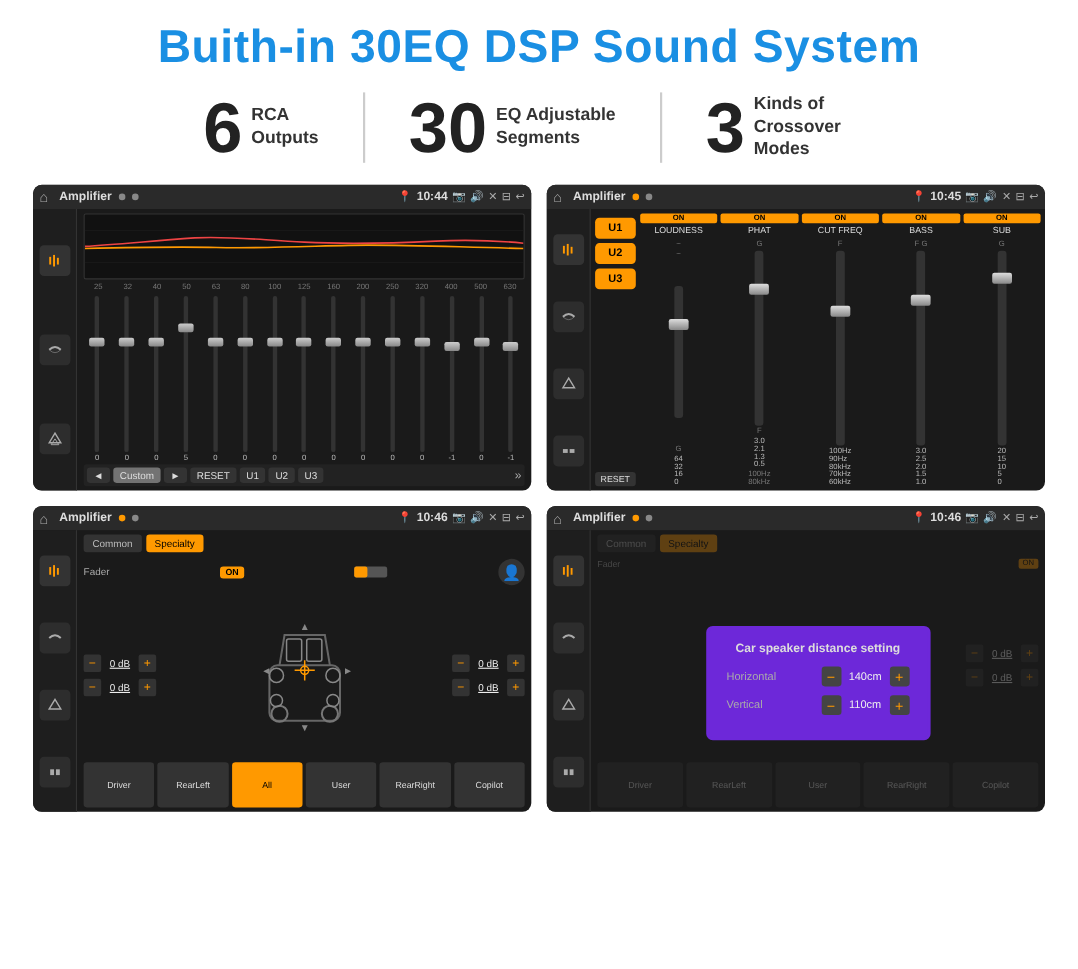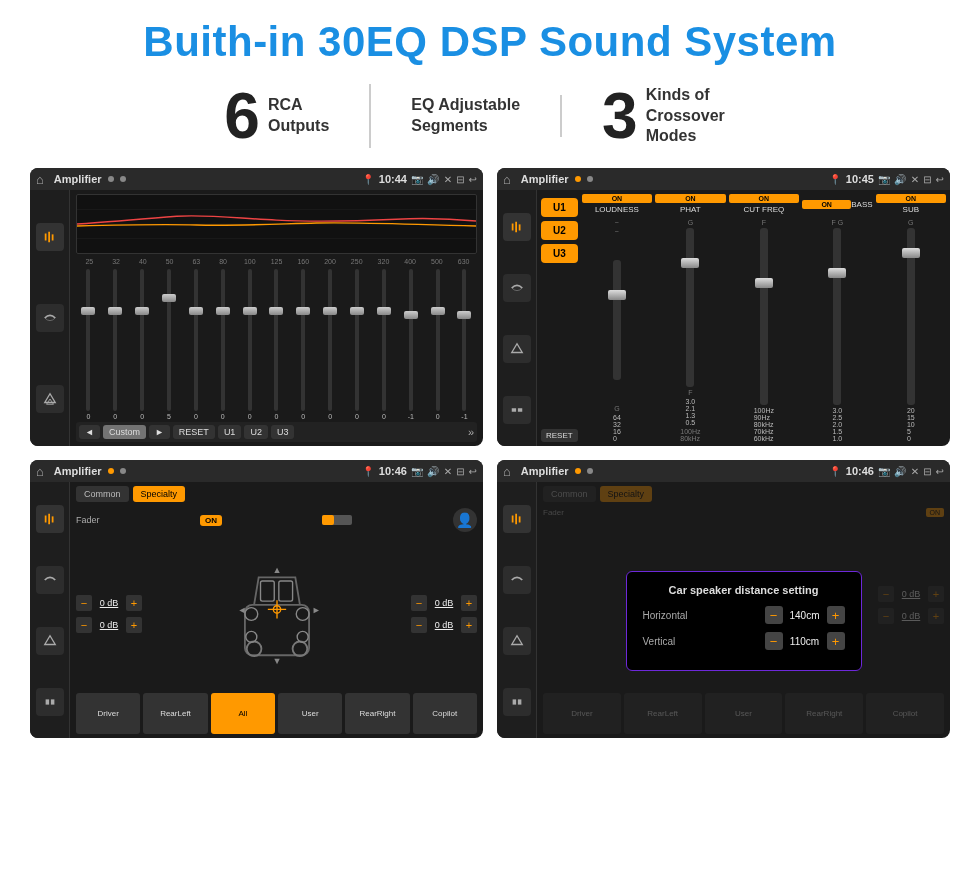--- a/index.html
+++ b/index.html
@@ -417,25 +417,25 @@
       top: 22px;
       left: 40px;
       right: 0;
       bottom: 0;
       display: flex;
       align-items: center;
       justify-content: center;
       z-index: 10;
     }
     .dialog-box {
-      background: #000000;
-      border: 1px solid #6d28d9;
+      background: #6d28d9;
+      border: 3px solid #6d28d9;
       border-radius: 6px;
       padding: 12px 16px;
-      width: 236px;
+      width: 204px;
     }
     .dialog-title {
       color: #ddd;
       font-size: 11px;
       font-weight: bold;
       margin-bottom: 10px;
       text-align: center;
     }
     .dialog-row {
       display: flex;
@@ -495,20 +495,21 @@
 <div class="page-wrapper">
 
   <h1 class="main-title">Buith-in 30EQ DSP Sound System</h1>
 
   <div class="stats-row">
     <div class="stat-item">
       <span class="stat-number">6</span>
       <span class="stat-label">RCA<br>Outputs</span>
     </div>
     <div class="stat-item">
+      <span class="stat-number">30</span>
       <span class="stat-label">EQ Adjustable<br>Segments</span>
     </div>
     <div class="stat-item">
       <span class="stat-number">3</span>
       <span class="stat-label">Kinds of<br>Crossover Modes</span>
     </div>
   </div>
 
   <div class="screens-grid">
 
@@ -751,21 +752,21 @@
                 <div class="cross-ch-label" style="color:#ddd; font-size:8px;">LOUDNESS</div>
               </div>
               <div style="flex:1; display:flex; flex-direction:column; align-items:center;">
                 <div class="cross-ch-header">ON</div>
                 <div class="cross-ch-label" style="color:#ddd; font-size:8px;">PHAT</div>
               </div>
               <div style="flex:1; display:flex; flex-direction:column; align-items:center;">
                 <div class="cross-ch-header">ON</div>
                 <div class="cross-ch-label" style="color:#ddd; font-size:8px;">CUT FREQ</div>
               </div>
-              <div style="flex:1; display:flex; flex-direction:row; align-items:center;">
+              <div style="flex:1; display:flex; flex-direction:column; align-items:center;">
                 <div class="cross-ch-header">ON</div>
                 <div class="cross-ch-label" style="color:#ddd; font-size:8px;">BASS</div>
               </div>
               <div style="flex:1; display:flex; flex-direction:column; align-items:center;">
                 <div class="cross-ch-header">ON</div>
                 <div class="cross-ch-label" style="color:#ddd; font-size:8px;">SUB</div>
               </div>
             </div>
 
             <div style="display:flex; gap:3px; flex:1; height:160px;">

